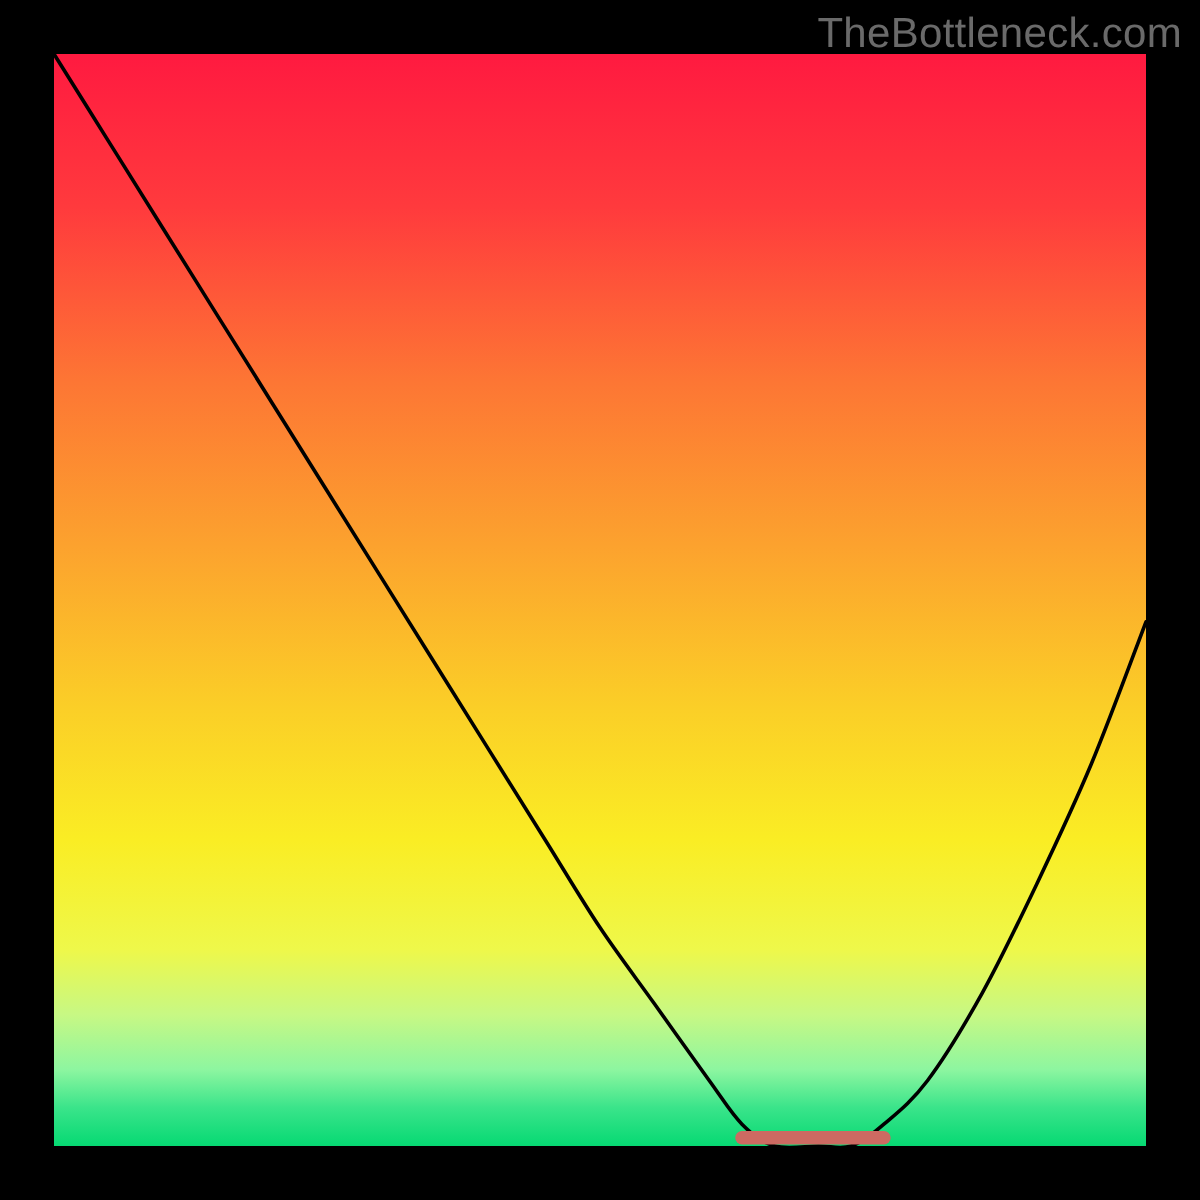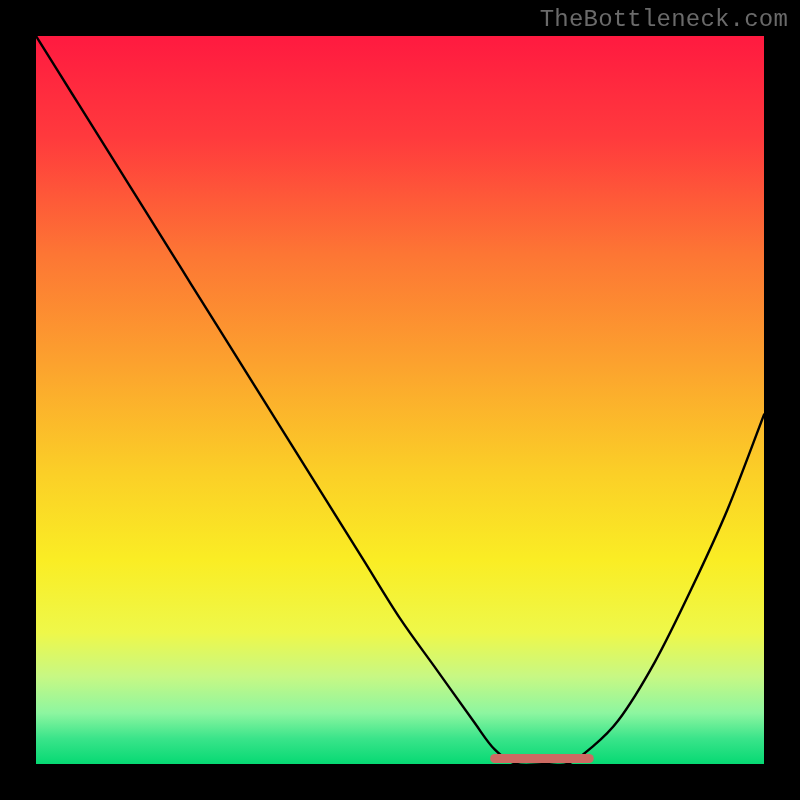--- a/index.html
+++ b/index.html
@@ -36,22 +36,22 @@
     position: absolute;
     left: 0;
     top: 0;
     width: 728px;
     height: 728px;
   }
   .watermark {
     position: absolute;
     top: 6px;
     right: 12px;
-    font-family: Liberation Mono, monospace;
-    font-size: 24px;
+    font-family: Liberation Sans, sans-serif;
+    font-size: 28px;
     color: #6a6a6a;
     letter-spacing: 0.2px;
     user-select: none;
   }
 </style>
 </head>
 <body>
 
 <div class="watermark">TheBottleneck.com</div>
 

